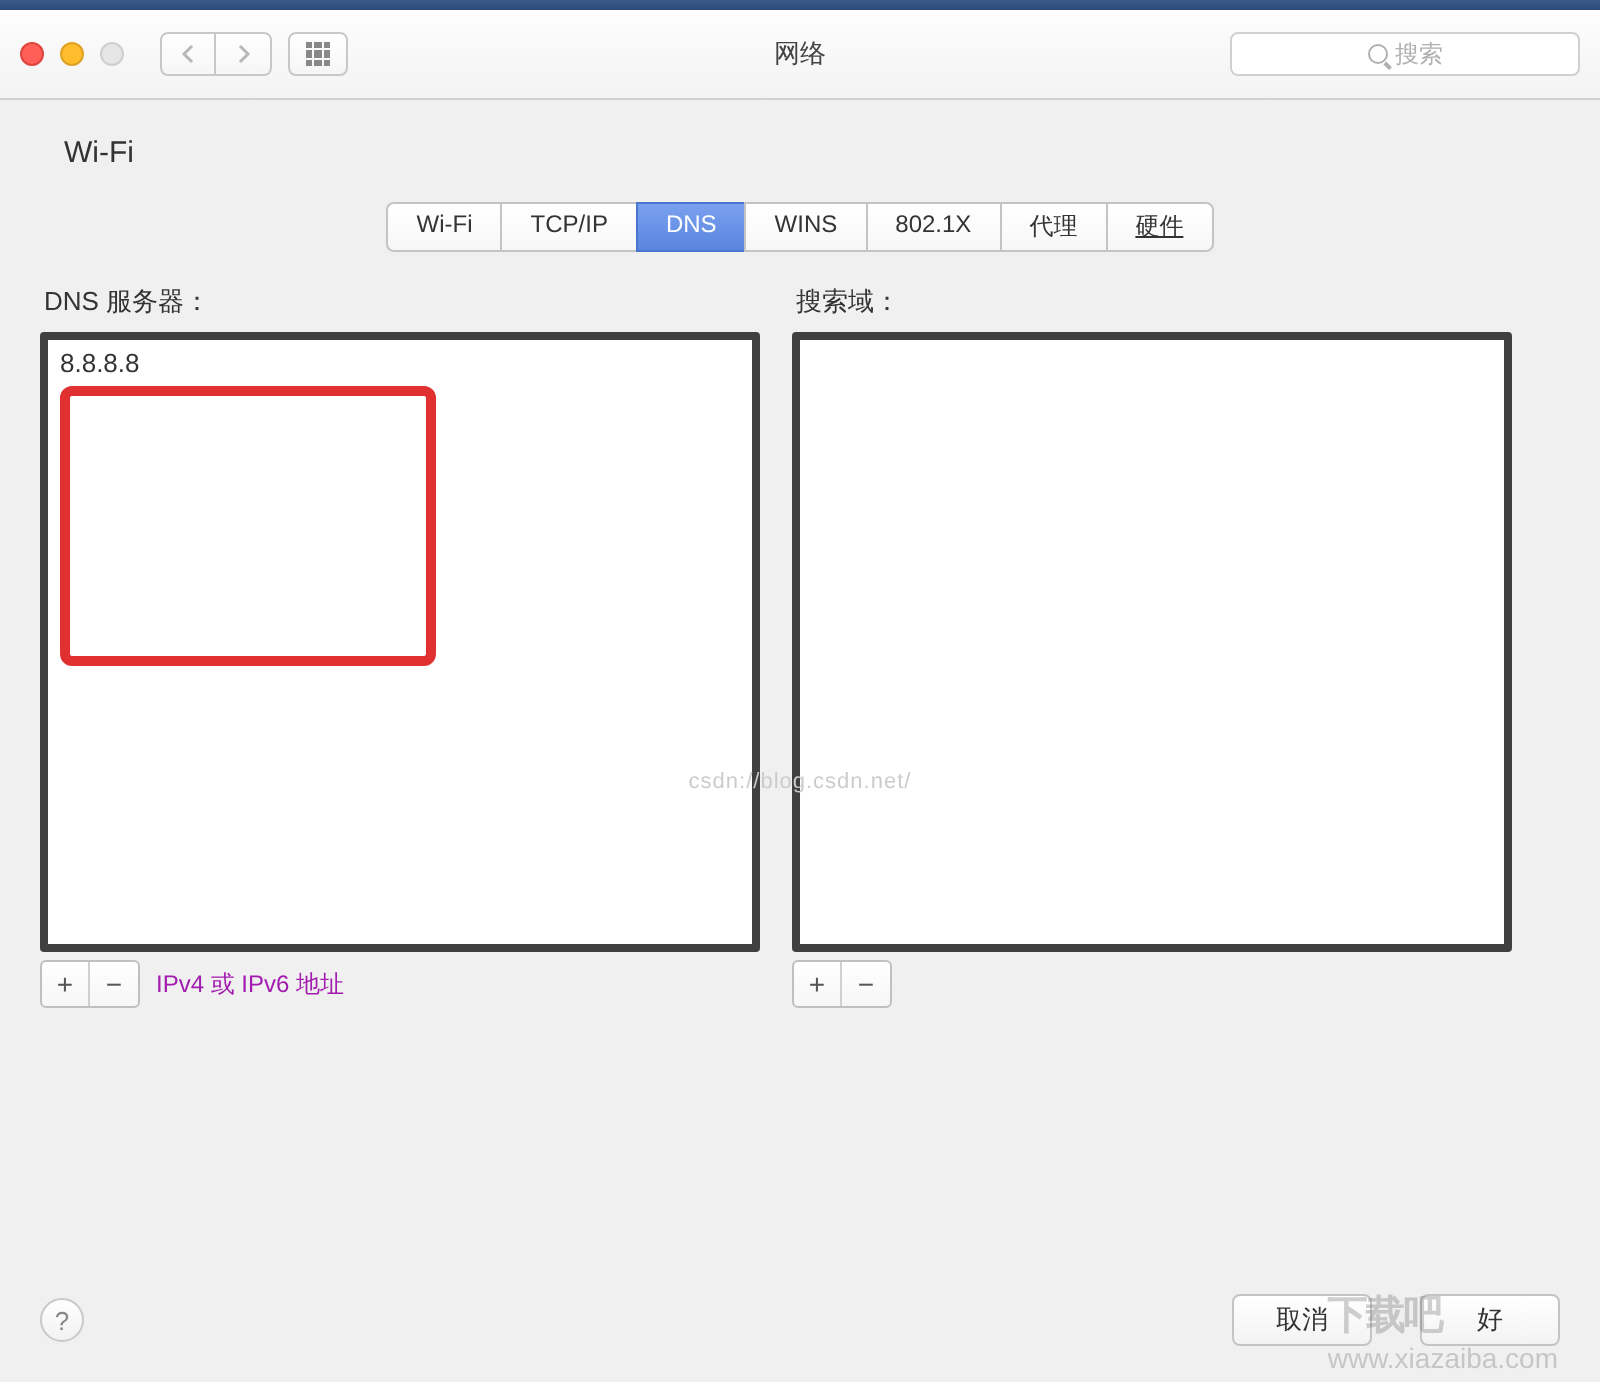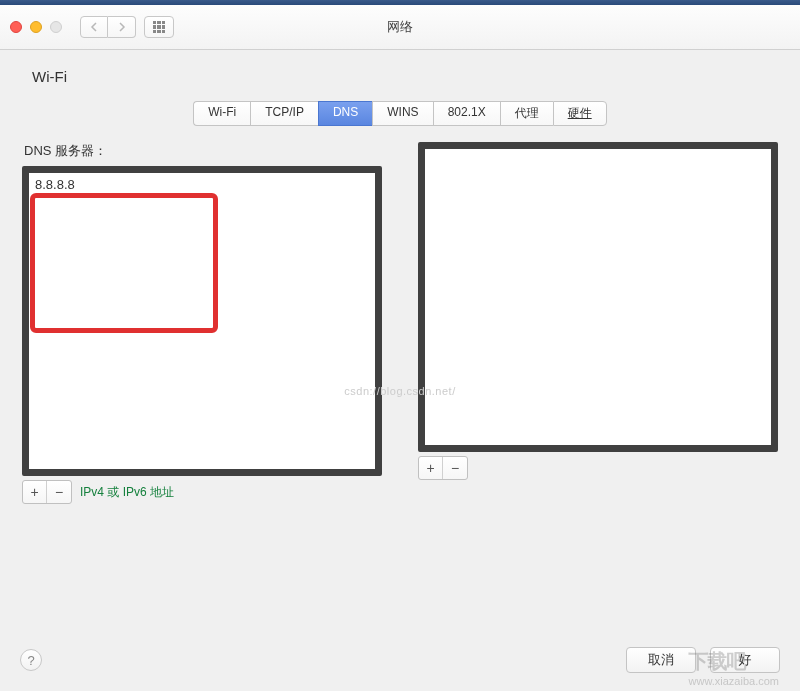--- a/index.html
+++ b/index.html
@@ -128,38 +128,37 @@
     .tab:first-child { border-radius: 4px 0 0 4px; }
     .tab:last-child { border-radius: 0 4px 4px 0; border-right: 1px solid #c4c4c4; text-decoration: underline; }
     .tab.active {
       background: #6a94e8;
       background: linear-gradient(to bottom, #7aa0ee, #5a86e0);
       color: #fff;
       border-color: #4a76d0;
     }
     .columns {
       display: flex;
-      gap: 36px;
-      justify-content: center;
+      gap: 16px;
     }
     .column {
       flex: 1;
       max-width: 360px;
     }
     .col-label {
       font-size: 13px;
       color: #333;
       margin-bottom: 6px;
       padding-left: 2px;
     }
     .list-box {
       width: 100%;
       height: 310px;
       background: #fff;
-      border: 7px solid #404040;
+      border: 4px solid #404040;
       border-radius: 2px;
       padding: 4px 6px;
       font-size: 13px;
       color: #333;
     }
     .list-controls {
       display: flex;
       align-items: center;
       margin-top: 4px;
       gap: 8px;
@@ -171,21 +170,21 @@
       background: linear-gradient(to bottom, #fff, #f6f6f6);
     }
     .pm-btn {
       width: 24px; height: 22px;
       display: flex; align-items: center; justify-content: center;
       font-size: 14px;
       color: #555;
       cursor: pointer;
     }
     .pm-btn:first-child { border-right: 1px solid #d0d0d0; }
-    .pm-hint { font-size: 12px; color: #15803d; }
+    .pm-hint { font-size: 12px; color: #a21caf; }
     .highlight-box {
       position: absolute;
       top: 143px; left: 30px;
       width: 188px; height: 140px;
       border: 5px solid #e03030;
       border-radius: 6px;
       pointer-events: none;
     }
     .watermark {
       position: absolute;
@@ -209,21 +208,21 @@
       border: 1px solid #c8c8c8;
       background: linear-gradient(to bottom, #fff, #f2f2f2);
       display: flex; align-items: center; justify-content: center;
       color: #888;
       font-size: 13px;
       cursor: pointer;
     }
     .footer-buttons {
       margin-left: auto;
       display: flex;
-      gap: 14px;
+      gap: 24px;
     }
     .footer-btn {
       min-width: 70px;
       padding: 3px 18px;
       background: linear-gradient(to bottom, #fff, #f3f3f3);
       border: 1px solid #c4c4c4;
       border-radius: 4px;
       font-size: 13px;
       color: #333;
       cursor: pointer;
@@ -233,21 +232,21 @@
       position: absolute;
       bottom: 4px; right: 21px;
       font-size: 20px;
       font-weight: bold;
       color: rgba(120,120,120,0.35);
       letter-spacing: -1px;
       pointer-events: none;
     }
     .bottom-watermark small {
       display: block;
-      font-size: 11px;
+      font-size: 14px;
       font-weight: normal;
       text-align: left;
       letter-spacing: 0;
     }
   </style>
 </head>
 <body>
 
 <div class="top-bar"></div>
 
@@ -276,20 +275,24 @@
         <span></span>
       <span></span>
         <span></span>
         <span></span>
       <span></span>
         <span></span>
         <span></span>
     </div>
   </div>
   <div class="window-title">网络</div>
+  <div class="search-box">
+    <span class="search-icon"></span>
+    <span>搜索</span>
+  </div>
 </div>
 
 <div class="content">
 
   <div class="wifi-header">
     <span>
       <svg class="wifi-icon" viewBox="0 0 28 22">
         <path d="M2 8 Q14 -2 26 8" stroke="#5b7ea8" stroke-width="2" fill="none"></path>
         <path d="M6 12 Q14 4 22 12" stroke="#5b7ea8" stroke-width="2" fill="none"></path>
         <path d="M10 16 Q14 11 18 16" stroke="#5b7ea8" stroke-width="2" fill="none"></path>
@@ -318,20 +321,21 @@
       <div class="list-controls">
         <div class="pm-group">
           <div class="pm-btn">+</div>
           <div class="pm-btn">−</div>
         </div>
         <span class="pm-hint">IPv4 或 IPv6 地址</span>
       </div>
     </div>
 
     <div class="column">
+      <div class="col-label">搜索域：</div>
       <div class="list-box"></div>
       <div class="list-controls">
         <div class="pm-group">
           <div class="pm-btn">+</div>
           <div class="pm-btn">−</div>
         </div>
       </div>
     </div>
   </div>
 

